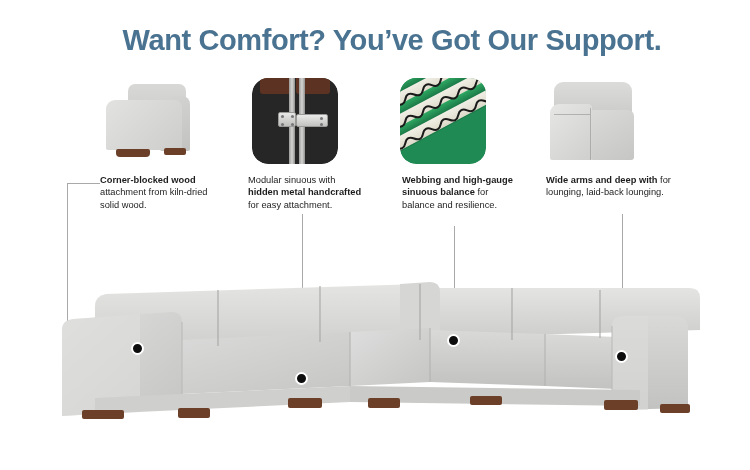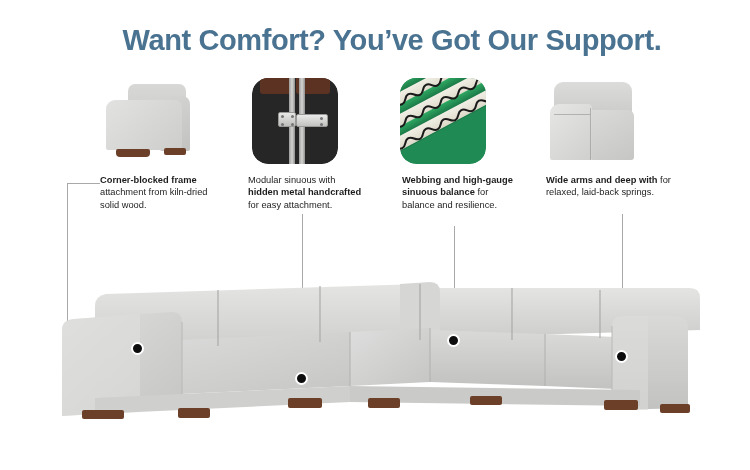--- a/index.html
+++ b/index.html
@@ -219,33 +219,33 @@
     <div class="thumb-inner">
       <div class="sofa-b-back"></div>
       <div class="sofa-b-seat"></div>
       <div class="sofa-b-arm"></div>
       <div class="seam" style="left:44px;top:30px;width:1px;height:52px"></div>
       <div class="seam" style="left:8px;top:36px;width:36px;height:1px"></div>
     </div>
   </div>
 
   <div class="callout c1">
-    <b>Corner-blocked frame</b><span> attachment from kiln-dried solid wood.</span>
+    <b>Corner-blocked wood</b><span> attachment from kiln-dried solid wood.</span>
   </div>
 
   <div class="callout c2">
     <span>Modular sinuous with </span><b>hidden metal handcrafted</b><span> for easy attachment.</span>
   </div>
 
   <div class="callout c3">
     <b>Webbing and high-gauge sinuous balance</b><span> for balance and resilience.</span>
   </div>
 
   <div class="callout c4">
-    <b>Wide arms and deep with</b><span> for relaxed, laid-back springs.</span>
+    <b>Wide arms and deep with</b><span> for lounging, laid-back lounging.</span>
   </div>
 
   <div class="lead hline" style="left:67px;top:183px;width:33px;"></div>
   <div class="lead vline" style="left:67px;top:183px;height:167px;"></div>
   <div class="lead hline" style="left:67px;top:349px;width:72px;"></div>
 
   <div class="lead vline" style="left:302px;top:214px;height:166px;"></div>
 
   <div class="lead vline" style="left:454px;top:226px;height:116px;"></div>
 

